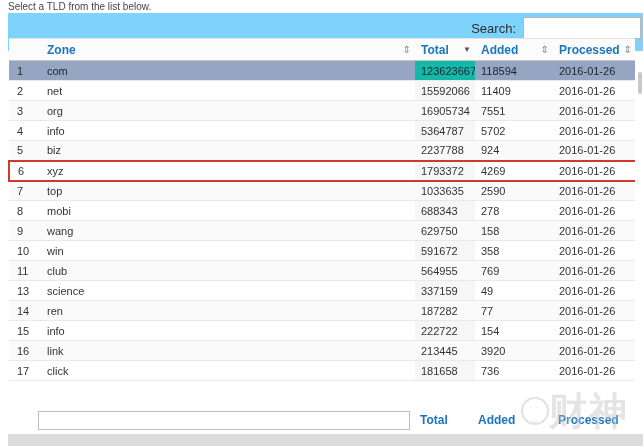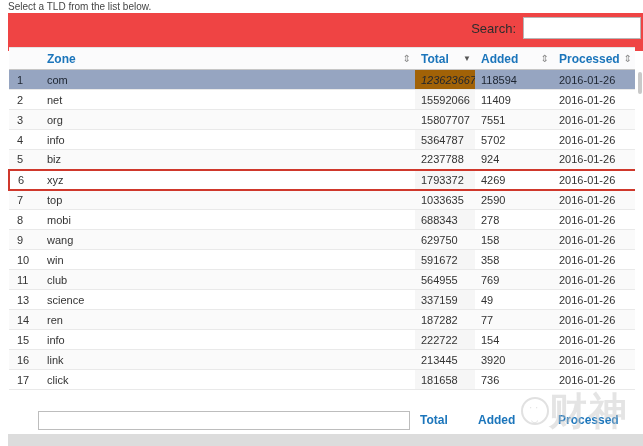--- a/index.html
+++ b/index.html
@@ -6,32 +6,32 @@
   html,body { background:#fff; }
   .screen {
     position:relative; width:643px; height:446px; overflow:hidden;
     background:#fff; font-family:"Liberation Sans", sans-serif; color:#333;padding-left:8px;
   }
   .instruction {
     position:absolute; top:1px; left:8px; font-size:10px; color:#454545;
   }
   .search-bar {
     position:absolute; top:13px; left:8px; right:0; height:38px;
-    background:#ef4444;
+    background:#7dd3fc;
   }
   .search-label {
     position:absolute; right:127px; top:8px; font-size:13px; color:#2d2d2d;
   }
   .search-input {
     position:absolute; right:2px; top:4px; width:118px; height:22px;
     border:1px solid #b6b6b6; background:#fff; font-size:12px; padding:0 4px;
     font-family:"Liberation Sans", sans-serif;
   }
   .table-clip {
-    position:absolute; top:47px; left:8px; width:627px; height:364px;
+    position:absolute; top:38px; left:8px; width:627px; height:364px;
     overflow:hidden;
   }
   table.tld {
     width:627px; border-collapse:collapse; table-layout:fixed;
     font-size:11px;
   }
   table.tld th {
     height:22px; background:#fbfbfc; border-top:1px solid #e4e4e4;
     border-bottom:1px solid #c6c6c6; font-size:12px; font-weight:bold;
     color:#1b75bb; text-align:left; vertical-align:middle;
@@ -44,21 +44,21 @@
   table.tld td {
     height:20px; border-bottom:1px solid #e9e9e9; color:#333;
     vertical-align:middle; white-space:nowrap; overflow:hidden;
   }
   td.col-idx  { padding-left:8px; color:#3a3a3a; }
   td.col-zone { padding-left:8px; }
   td.col-total, td.col-added, td.col-processed { padding-left:6px; }
   tbody tr:nth-child(odd) td { background:#fafafa; }
   tbody td.col-total { background:rgba(0,0,0,0.035); }
   tbody tr.selected td { background:#96a5c1; color:#1c2430; }
-  tbody tr.selected td.col-total { background:#a16207;font-style:italic; }
+  tbody tr.selected td.col-total { background:#14b8a6; }
   tbody tr.highlight td { border-top:2px solid #cf382c; border-bottom:2px solid #cf382c; }
   tbody tr.highlight td:first-child { border-left:2px solid #cf382c; }
   tbody tr.highlight td:last-child  { border-right:2px solid #cf382c; }
   .footer-row {
     position:absolute; top:407px; left:8px; width:627px; height:27px;
     background:#fff;
   }
   .zone-filter-input {
     position:absolute; left:30px; top:4px; width:372px; height:19px;
     border:1px solid #bdbdbd; background:#fff; font-size:11px; padding:0 4px;
@@ -158,21 +158,21 @@
           <tr>
             <td class="col-idx">2</td>
             <td class="col-zone">net</td>
             <td class="col-total">15592066</td>
             <td class="col-added">11409</td>
             <td class="col-processed">2016-01-26</td>
           </tr>
           <tr>
             <td class="col-idx">3</td>
             <td class="col-zone">org</td>
-            <td class="col-total">15807707</td>
+            <td class="col-total">16905734</td>
             <td class="col-added">7551</td>
             <td class="col-processed">2016-01-26</td>
           </tr>
           <tr>
             <td class="col-idx">4</td>
             <td class="col-zone">info</td>
             <td class="col-total">5364787</td>
             <td class="col-added">5702</td>
             <td class="col-processed">2016-01-26</td>
           </tr>

